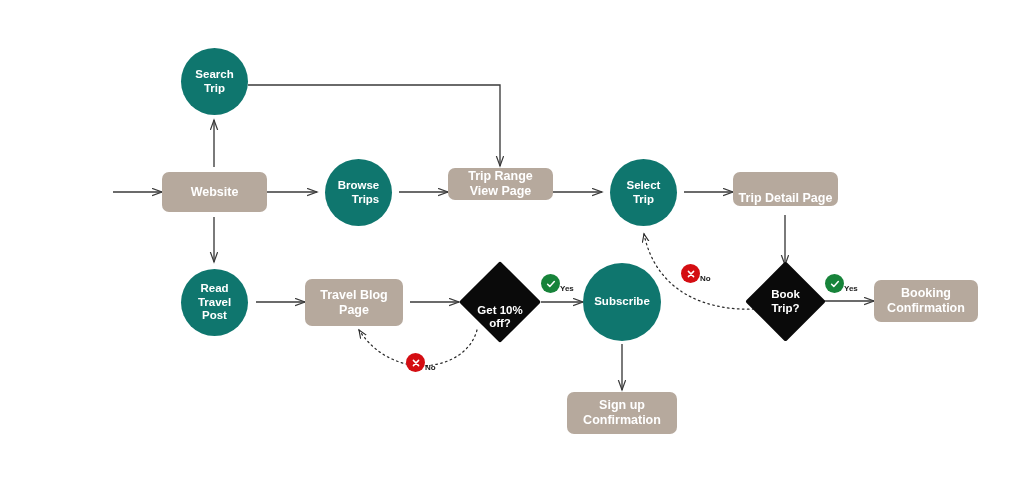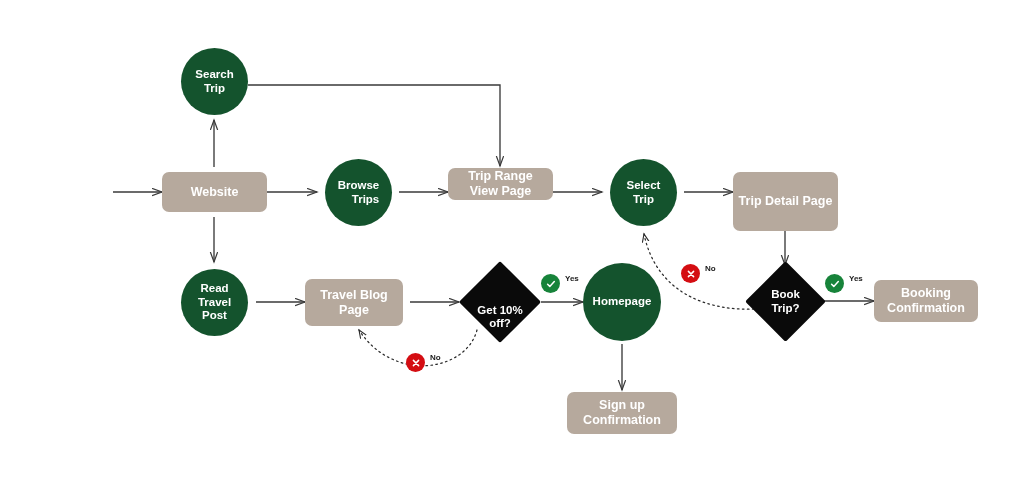--- a/index.html
+++ b/index.html
@@ -31,21 +31,21 @@
     align-items: center;
     justify-content: center;
     text-align: center;
     color: #ffffff;
     font-weight: bold;
     line-height: 1.18;
     z-index: 3;
   }
   .node-circle {
     border-radius: 50%;
-    background: #14532d;
+    background: #0f766e;
     font-size: 11.5px;
   }
   .node-box {
     border-radius: 7px;
     background: #b6a99d;
     font-size: 12.5px;
   }
   .node-diamond {
     background: transparent;
   }
@@ -64,22 +64,21 @@
     position: relative;
     z-index: 2;
     font-size: 11.5px;
     color: #ffffff;
     font-weight: bold;
     line-height: 1.18;
   }
   .edge-badge {
     position: absolute;
     display: flex;
-    align-items: flex-start;
-    gap: 5px;
+    align-items: flex-end;
     z-index: 4;
   }
   .badge-dot {
     width: 19px;
     height: 19px;
     border-radius: 50%;
     display: flex;
     align-items: center;
     justify-content: center;
   }
@@ -145,39 +144,39 @@
   </div>
 
   <div class="node node-box" style="left:448px; top:168px; width:105px; height:32px;">
     <span>Trip Range<br>View Page</span>
   </div>
 
   <div class="node node-circle" style="left:610px; top:159px; width:67px; height:67px;">
     <span>Select<br>Trip</span>
   </div>
 
-  <div class="node node-box" style="left:733px; top:172px; width:105px; height:59px;">
+  <div class="node node-box" style="left:733px; top:172px; width:105px; height:34px;align-items:flex-end;">
     <span>Trip Detail Page</span>
   </div>
 
   <div class="node node-circle" style="left:181px; top:269px; width:67px; height:67px;">
     <span>Read<br>Travel<br>Post</span>
   </div>
 
   <div class="node node-box" style="left:305px; top:279px; width:98px; height:47px;">
     <span>Travel Blog<br>Page</span>
   </div>
 
   <div class="node node-diamond" style="left:471px; top:273px; width:58px; height:58px;align-items:flex-end;">
     <span class="diamond-shape"></span>
     <span class="diamond-label">Get 10%<br>off?</span>
   </div>
 
   <div class="node node-circle" style="left:583px; top:263px; width:78px; height:78px;">
-    <span>Homepage</span>
+    <span>Subscribe</span>
   </div>
 
   <div class="node node-box" style="left:567px; top:392px; width:110px; height:42px;">
     <span>Sign up<br>Confirmation</span>
   </div>
 
   <div class="node node-diamond" style="left:757px; top:273px; width:57px; height:57px;">
     <span class="diamond-shape"></span>
     <span class="diamond-label">Book<br>Trip?</span>
   </div>

